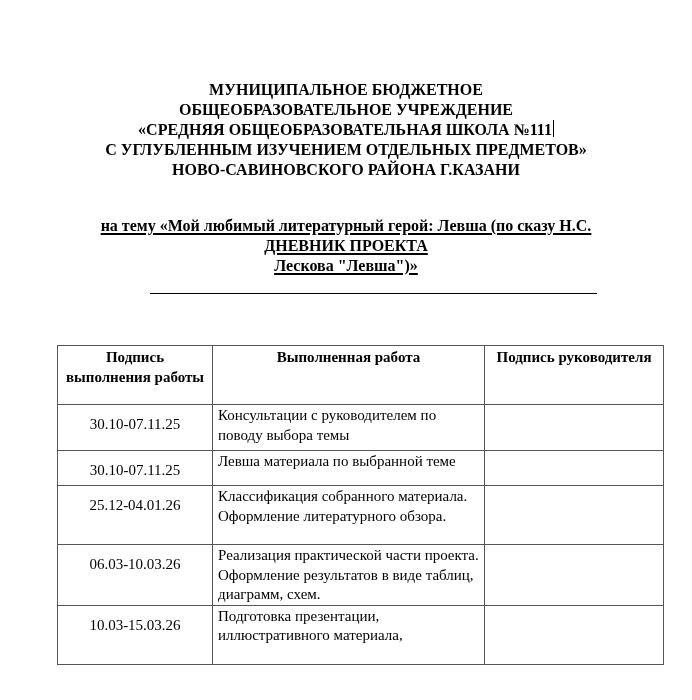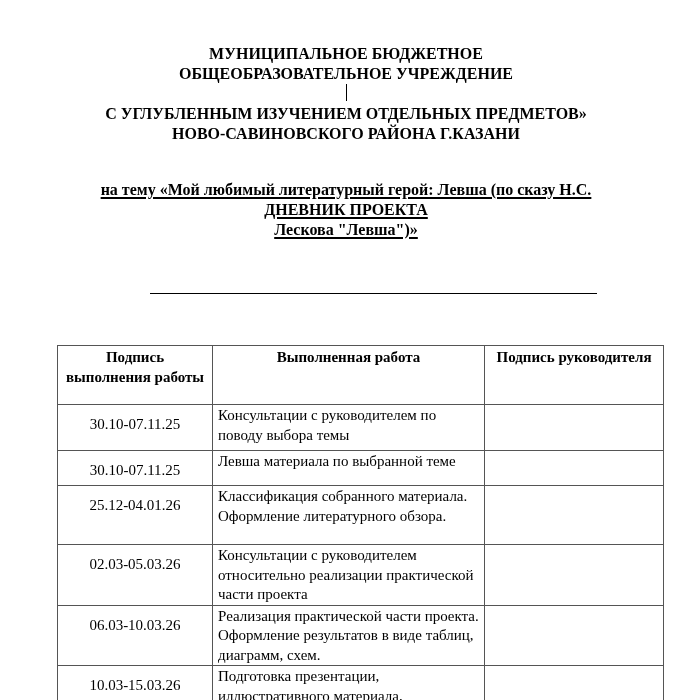--- a/index.html
+++ b/index.html
@@ -3,21 +3,21 @@
 <meta charset="utf-8">
 <style>
   html, body { margin:0; padding:0; }
   body {
     width:692px; height:700px; overflow:hidden; background:#ffffff;
     font-family:"Liberation Serif", "DejaVu Serif", serif; color:#000;
     position:relative;
   }
   .heading {
     position:absolute; left:0; width:692px; text-align:center;
-    font-weight:bold; font-size:16px; line-height:20px;
+    font-weight:bold; font-size:16px; line-height:20px;margin-top:36px;
   }
   .heading .line { display:block; white-space:nowrap; }
   #org { top:44px; }
   #org .line { height:20px; }
   .cursor {
     display:inline-block; width:1px; height:17px; background:#000;
     vertical-align:-2px; margin-left:1px;
   }
   #diary { top:180px; }
   #diary .line { height:20px; }
@@ -47,21 +47,21 @@
   tr.r4 { height:59px; }
   tr.r5 { height:59px; }
   tr.r6 { height:59px; }
 </style>
 </head>
 <body>
 
 <div id="org" class="heading">
   <span class="line">МУНИЦИПАЛЬНОЕ БЮДЖЕТНОЕ</span>
   <span class="line">ОБЩЕОБРАЗОВАТЕЛЬНОЕ УЧРЕЖДЕНИЕ</span>
-  <span class="line"><span class="cursor"></span></span>
+  <span class="line"><span>«СРЕДНЯЯ ОБЩЕОБРАЗОВАТЕЛЬНАЯ ШКОЛА №111</span><span class="cursor"></span></span>
   <span class="line">С УГЛУБЛЕННЫМ ИЗУЧЕНИЕМ ОТДЕЛЬНЫХ ПРЕДМЕТОВ»</span>
   <span class="line">НОВО-САВИНОВСКОГО РАЙОНА Г.КАЗАНИ</span>
 </div>
 
 <div id="diary" class="heading">
   <span class="line"><span class="u">на тему «Мой любимый литературный герой: Левша (по сказу Н.С.</span></span>
   <span class="line"><span class="u">ДНЕВНИК ПРОЕКТА</span></span>
   <span class="line"><span class="u">Лескова "Левша")»</span></span>
 </div>
 
@@ -89,25 +89,20 @@
     <tr class="r2">
       <td class="period">30.10-07.11.25</td>
       <td class="work">Левша материала по выбранной теме</td>
       <td></td>
     </tr>
     <tr class="r3">
       <td class="period">25.12-04.01.26</td>
       <td class="work">Классификация собранного материала. Оформление литературного обзора.</td>
       <td></td>
     </tr>
-    <tr class="r4">
-      <td class="period">02.03-05.03.26</td>
-      <td class="work">Консультации с руководителем относительно реализации практической части проекта</td>
-      <td></td>
-    </tr>
     <tr class="r5">
       <td class="period">06.03-10.03.26</td>
       <td class="work">Реализация практической части проекта. Оформление результатов в виде таблиц, диаграмм, схем.</td>
       <td></td>
     </tr>
     <tr class="r6">
       <td class="period">10.03-15.03.26</td>
       <td class="work">Подготовка презентации, иллюстративного материала,</td>
       <td></td>
     </tr>

